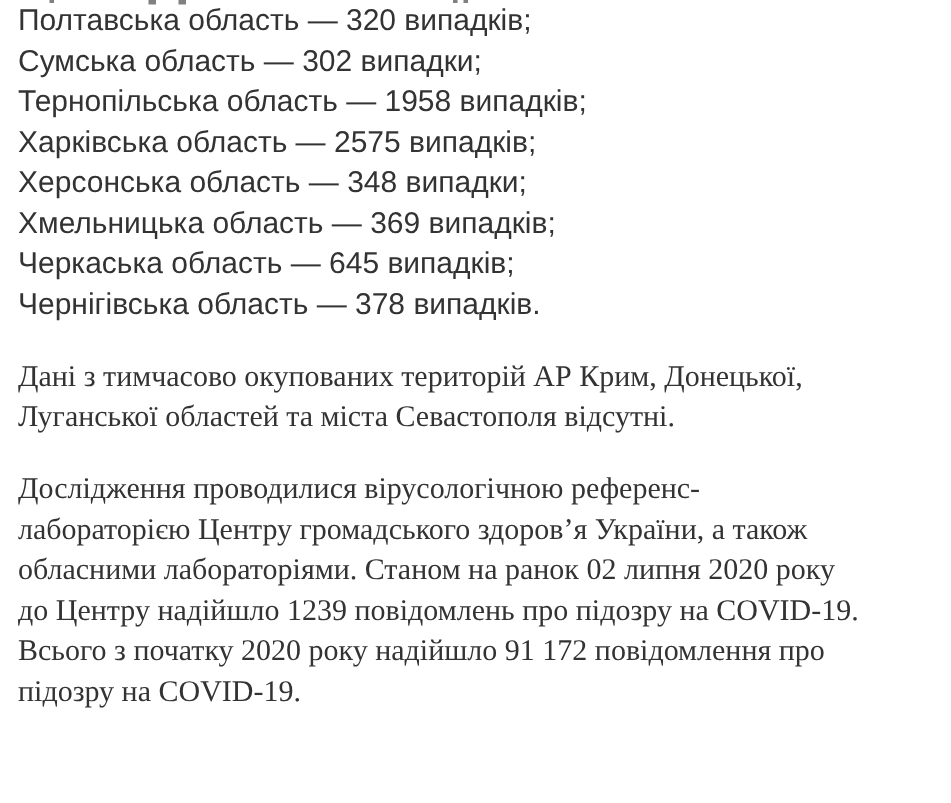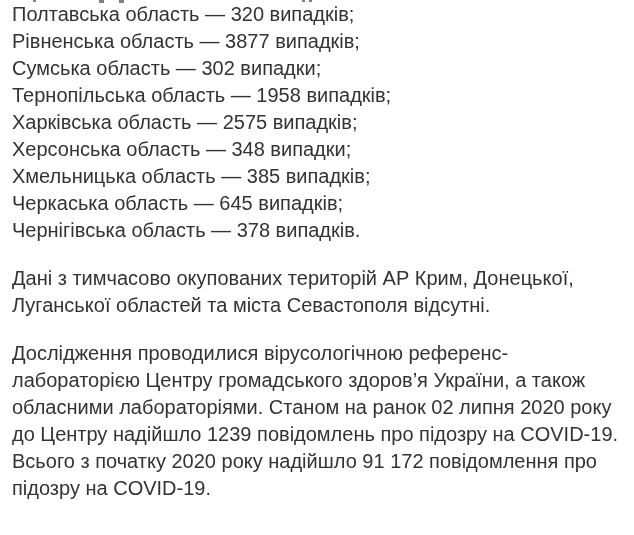--- a/index.html
+++ b/index.html
@@ -22,20 +22,21 @@
   }
   .cases-list {
     margin: 0 0 21px 0;
   }
   .case-line {
     white-space: nowrap;
   }
   .para {
     margin: 0 0 21px 0;
     white-space: pre-line;
+    font-family: Liberation Serif, serif;
   }
   
   .remnant {
     position: absolute;
     top: 0;
     height: 2px;
     background: #555555;
     opacity: 0.75;
     pointer-events: none;
   }
@@ -48,26 +49,25 @@
 <div class="page">
 
   <span class="remnant dot" style="left:33px;"></span>
   <span class="remnant dash" style="left:99px;"></span>
   <span class="remnant dash" style="left:119px;"></span>
   <span class="remnant dot" style="left:302px;"></span>
   <span class="remnant dot" style="left:309px;"></span>
 
   <div class="cases-list">
     <div class="case-line">Полтавська область — 320 випадків;</div>
-    <div class="case-line">Рівненська область — 3877 випадків;</div>
     <div class="case-line">Сумська область — 302 випадки;</div>
     <div class="case-line">Тернопільська область — 1958 випадків;</div>
     <div class="case-line">Харківська область — 2575 випадків;</div>
     <div class="case-line">Херсонська область — 348 випадки;</div>
-    <div class="case-line">Хмельницька область — 385 випадків;</div>
+    <div class="case-line">Хмельницька область — 369 випадків;</div>
     <div class="case-line">Черкаська область — 645 випадків;</div>
     <div class="case-line">Чернігівська область — 378 випадків.</div>
   </div>
 
   <p class="para">Дані з тимчасово окупованих територій АР Крим, Донецької,
 Луганської областей та міста Севастополя відсутні.</p>
 
   <p class="para">Дослідження проводилися вірусологічною референс-
 лабораторією Центру громадського здоров’я України, а також
 обласними лабораторіями. Станом на ранок 02 липня 2020 року

